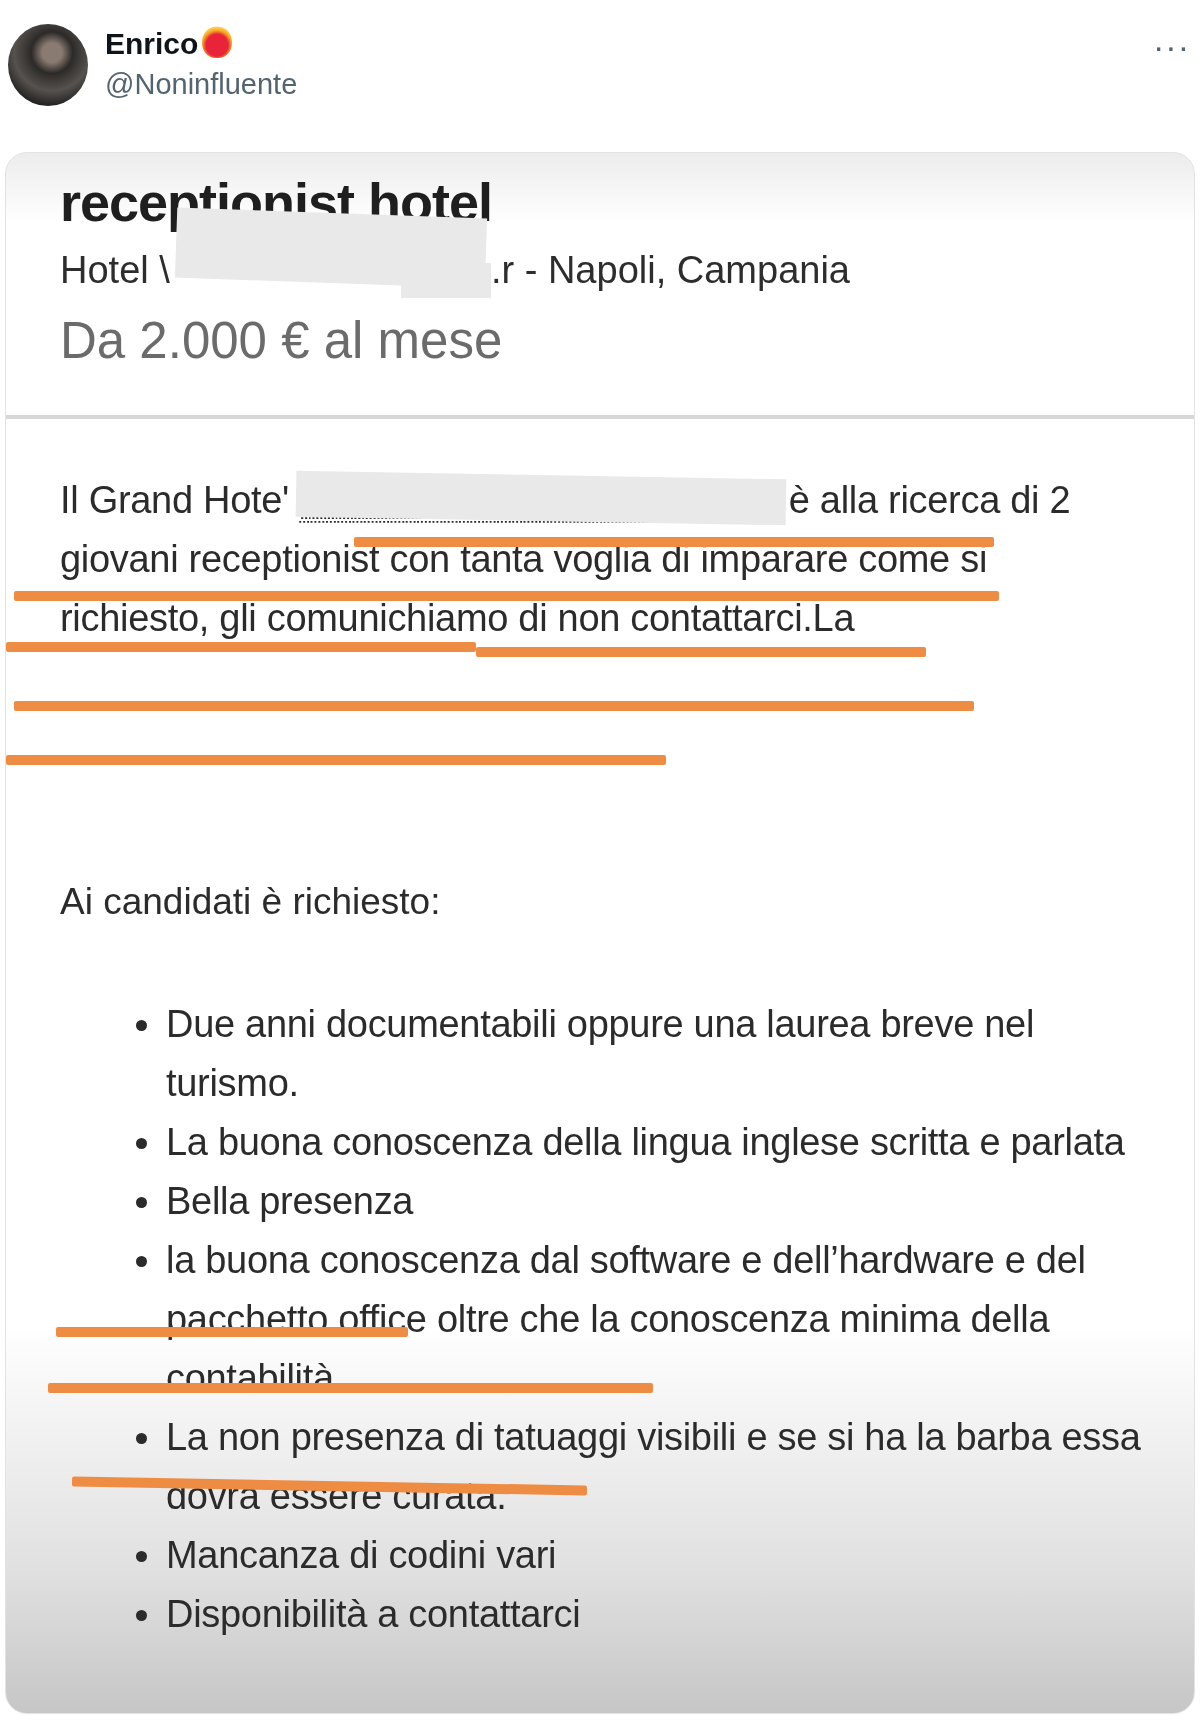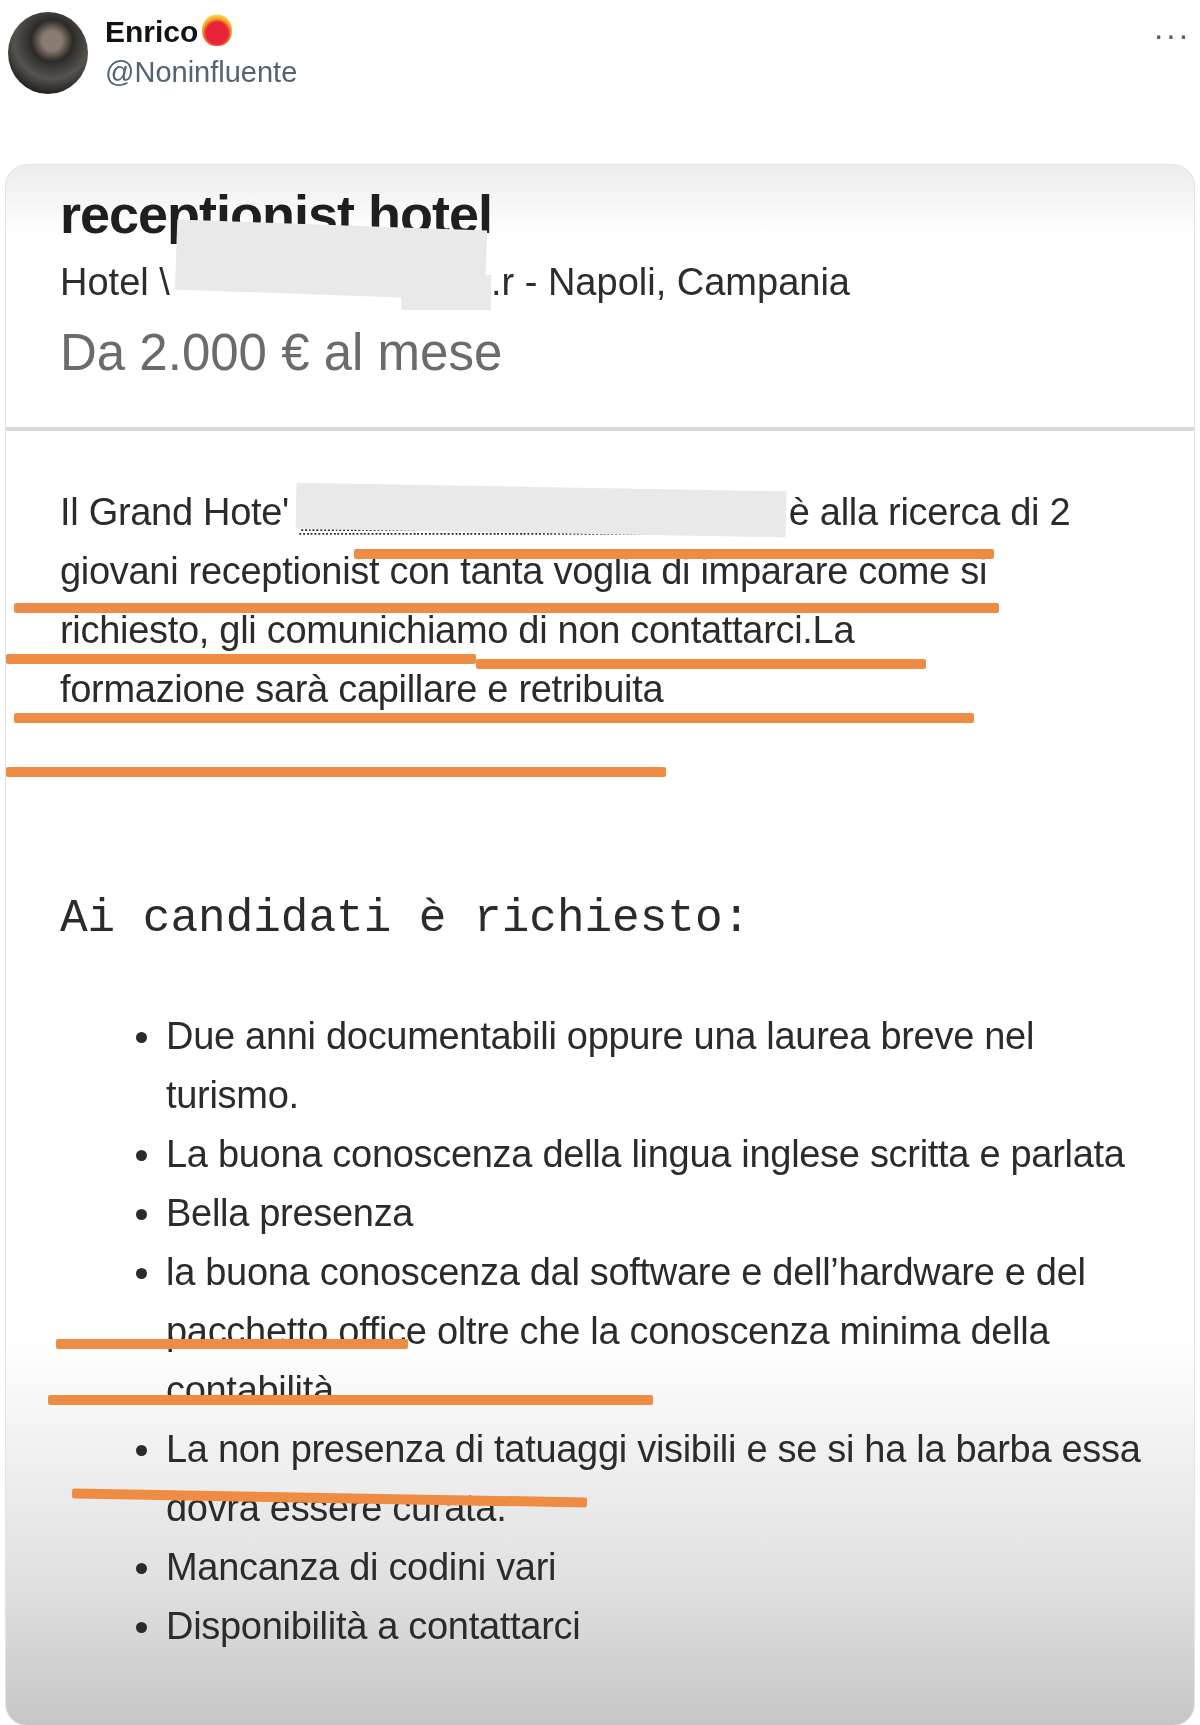--- a/index.html
+++ b/index.html
@@ -1,40 +1,40 @@
 <!DOCTYPE html>
 <html><head>
 <meta charset="utf-8">
 <style>
   html, body { margin:0; padding:0; }
   body { width:1200px; height:1725px; background:#ffffff; position:relative; overflow:hidden;
          font-family:"Liberation Sans", sans-serif; color:#333; }
-  .tweet-header { position:absolute; left:0; top:0; width:1060px; height:130px; }
+  .tweet-header { position:absolute; left:0; top:12px; width:1060px; height:130px; }
   .avatar { position:absolute; left:8px; top:12px; width:80px; height:82px; border-radius:50%;
             background: radial-gradient(circle at 55% 35%, #8a7b72 0 14%, #2c2a28 30%, #56524e 55%, #1b1b1b 80%); }
   .display-name { position:absolute; left:105px; top:14px; font-size:30px; font-weight:bold; color:#0f1419; }
   .flame-icon { display:inline-block; width:30px; height:32px; margin-left:4px; vertical-align:-4px;
                 border-radius:50% 50% 45% 45%; background: radial-gradient(circle at 50% 60%, #e8233a 0 45%, #f5a623 60%, #ffd35c 75%, transparent 78%); }
   .handle { position:absolute; left:105px; top:56px; font-size:29px; color:#536471;text-align:right; }
   .more-icon { position:absolute; left:1153px; top:24px; font-size:34px; color:#536471; letter-spacing:1px; line-height:20px; }
 
-  .card { position:absolute; left:5px; top:164px; width:1188px; height:1560px; border-radius:22px;
+  .card { position:absolute; left:5px; top:152px; width:1188px; height:1560px; border-radius:22px;
           border:1px solid #e3e3e3; overflow:hidden;
           background: linear-gradient(to bottom, #ececec 0px, #ffffff 70px, #ffffff 1170px, #e0e0e0 1420px, #c6c6c6 1560px); }
   .job-title { position:absolute; left:54px; top:18px; font-size:54px; font-weight:bold; color:#1f1f1f; letter-spacing:-1px; }
   .company-line { position:absolute; left:54px; top:96px; font-size:38px; color:#2d2d2d; white-space:nowrap; }
   .redact { position:absolute; background:#e9e9e9; }
   .salary { position:absolute; left:54px; top:158px; font-size:51px; color:#6b6b6b; }
   .divider { position:absolute; left:0; top:262px; width:1188px; height:4px; background:#d8d8d8; }
 
   .para { position:absolute; left:54px; top:318px; width:1110px; font-size:38px; color:#2b2b2b; line-height:59px; letter-spacing:-0.3px; }
   .para span { display:block; white-space:nowrap; }
   .hl { position:absolute; height:10px; background:#ef8c44; border-radius:2px; }
 
-  .req-heading { position:absolute; left:54px; top:728px; font-size:46px; color:#2b2b2b;font-family:Liberation Mono, monospace; }
+  .req-heading { position:absolute; left:54px; top:728px; font-size:37px; color:#2b2b2b; }
   .req-list { position:absolute; left:110px; top:830px; width:1040px; margin:12px; padding:0; list-style:none; font-size:38px; color:#2b2b2b; line-height:59px; letter-spacing:-0.3px; }
   .req-list li { position:relative; padding-left:38px; }
   .req-list li::before { content:""; position:absolute; left:8px; top:25px; width:11px; height:11px; border-radius:50%; background:#2b2b2b; }
 </style>
 </head>
 <body>
 
 <div class="tweet-header">
   <div class="avatar"></div>
   <div class="display-name">
@@ -51,21 +51,20 @@
   </div>
   <div class="redact" style="left:170px;top:60px;width:310px;height:70px;transform:rotate(2deg);"></div>
   <div class="redact" style="left:395px;top:110px;width:90px;height:35px;"></div>
   <div class="salary">Da 2.000 € al mese</div>
   <div class="divider"></div>
 
   <div class="para">
     <span>Il Grand Hote' ▒▒▒▒▒▒▒▒▒▒▒▒▒▒▒▒▒▒ è alla ricerca di 2</span>
     <span>giovani receptionist con tanta voglia di imparare come si</span>
     <span>richiesto, gli comunichiamo di non contattarci.La</span>
-    <span>formazione sarà capillare e retribuita</span>
   </div>
   <div class="redact" style="left:290px;top:322px;width:490px;height:46px;transform:rotate(1deg);"></div>
 
   <div class="hl" style="left:348px;top:384px;width:640px;"></div>
   <div class="hl" style="left:8px;top:438px;width:985px;"></div>
   <div class="hl" style="left:0px;top:489px;width:470px;"></div>
   <div class="hl" style="left:470px;top:494px;width:450px;"></div>
   <div class="hl" style="left:8px;top:548px;width:960px;"></div>
   <div class="hl" style="left:0px;top:602px;width:660px;"></div>
 

